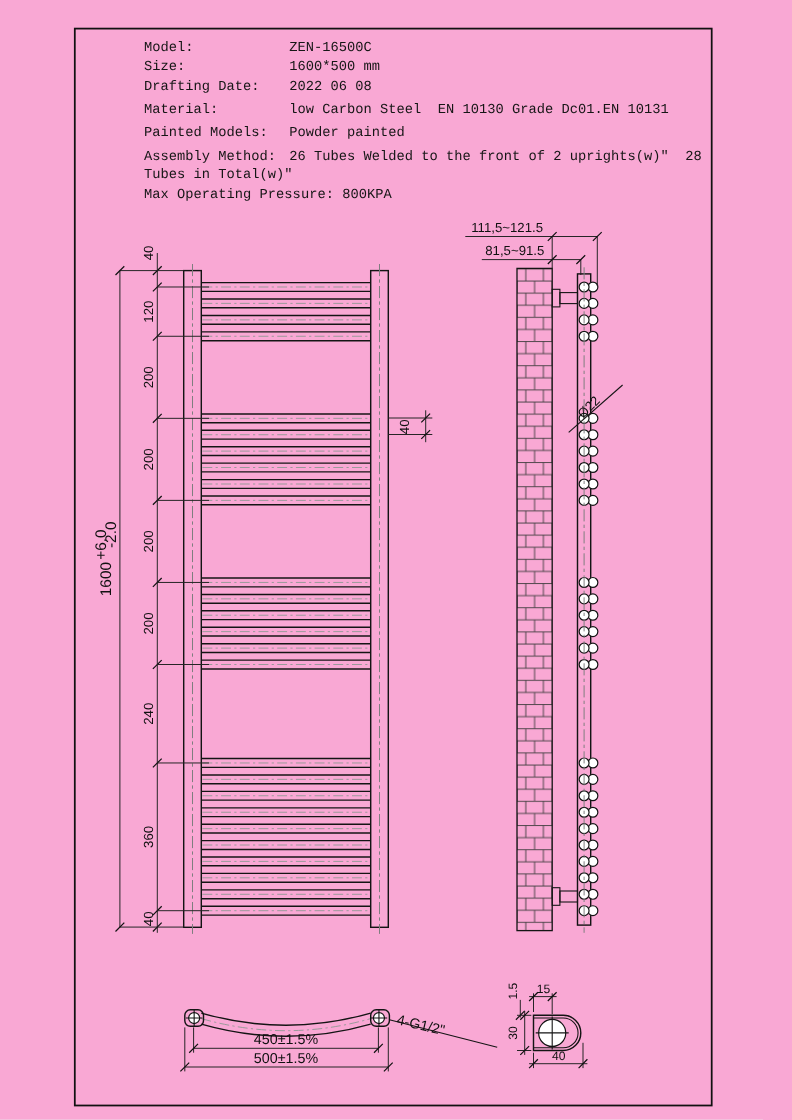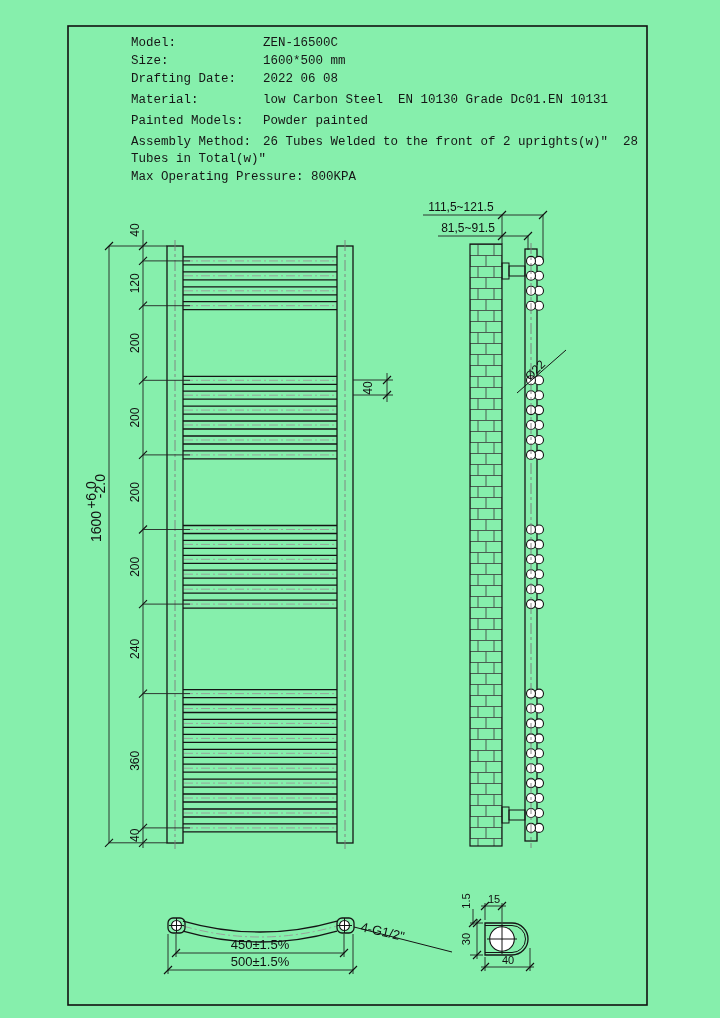--- a/index.html
+++ b/index.html
@@ -1,16 +1,16 @@
 <!DOCTYPE html>
 <html><head>
 <meta charset="utf-8">
 <style>
   html,body{margin:0;padding:0;background:#e8e8e8;}
-  .page{position:relative;width:720px;height:1018px;background:#86efac;margin:0 auto;overflow:hidden;}
+  .page{position:relative;width:720px;height:1018px;background:#f9a8d4;margin:0 auto;overflow:hidden;}
   svg{position:absolute;left:0;top:0;}
   .ln   {stroke:#141414;stroke-width:1.3;fill:none;}
   .thin {stroke:#141414;stroke-width:1;fill:none;}
   .cl   {stroke:#7d7d7d;stroke-width:0.9;stroke-dasharray:11 3 3 3;fill:none;}
   .cl2  {stroke:#9a9a9a;stroke-width:0.9;stroke-dasharray:9 3 2 3;fill:none;}
   .circ {fill:#ffffff;stroke:#141414;stroke-width:1.1;}
   .dim  {stroke:#232323;stroke-width:0.9;fill:none;}
   .slash{stroke:#111111;stroke-width:1.1;fill:none;}
   .brick{stroke:#3a3a3a;stroke-width:0.8;fill:none;}
   text.d   {font:12px "Liberation Sans", sans-serif;fill:#111;}

